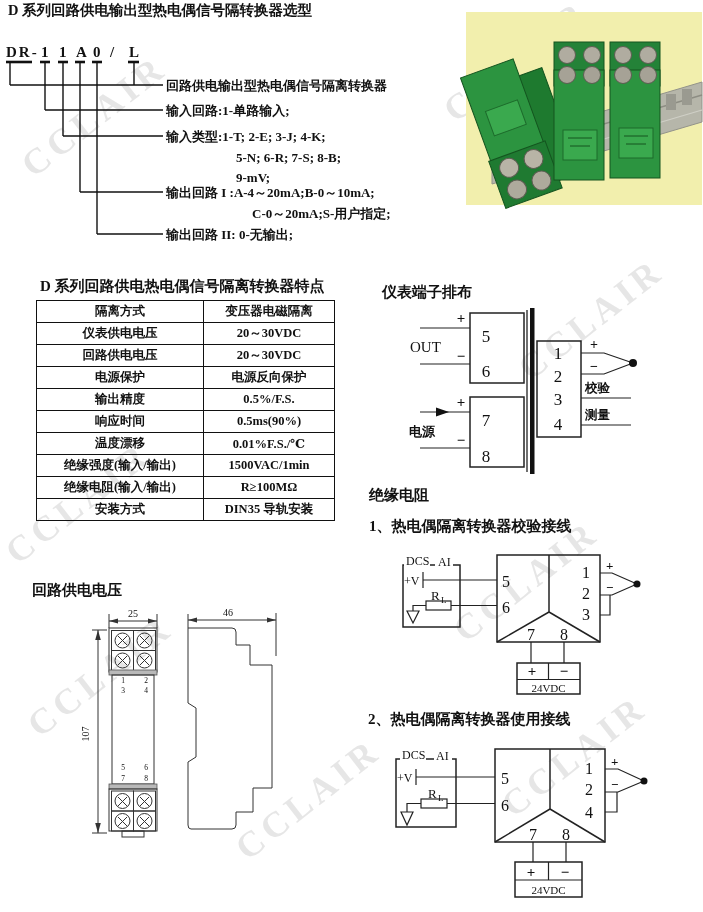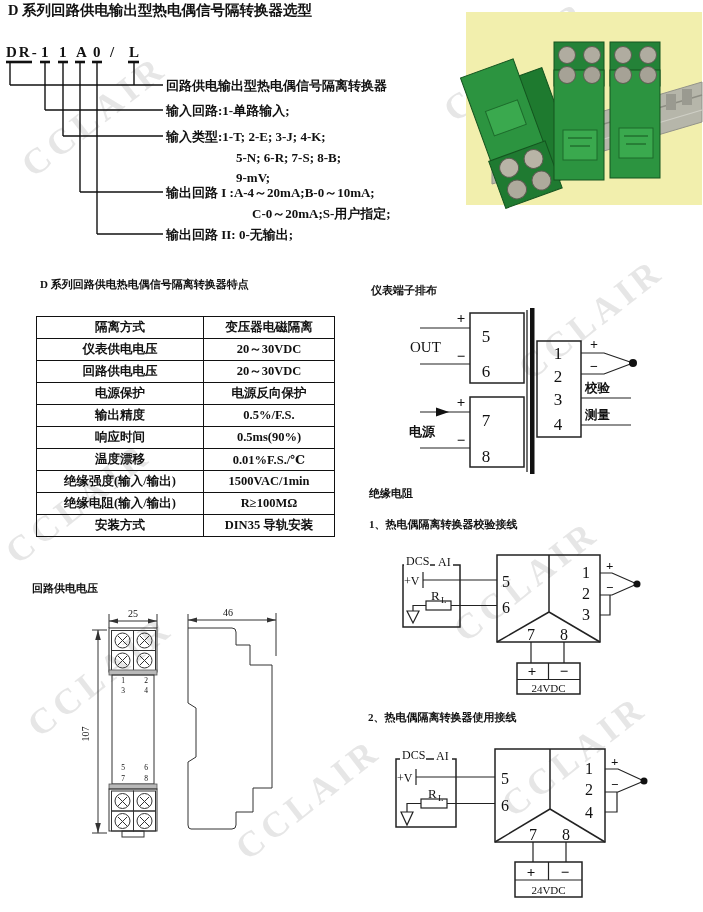--- a/index.html
+++ b/index.html
@@ -2,22 +2,22 @@
 <html><head>
 <meta charset="utf-8">
 <style>
   html,body{margin:0;padding:0;background:#888;}
   .page{position:relative;width:703px;height:912px;background:#ffffff;overflow:hidden;
         font-family:"Liberation Serif","DejaVu Serif",serif;color:#111;}
   .wm{position:absolute;font-family:"Liberation Serif",serif;font-weight:bold;
       font-size:36px;letter-spacing:5px;color:#c9c9c9;opacity:.45;
       transform:rotate(-38deg);white-space:nowrap;pointer-events:none;}
   .h-main{position:absolute;left:8px;top:1px;font-size:14.5px;font-weight:bold;}
-  .h-sec{position:absolute;font-size:11px;font-weight:bold;white-space:nowrap;}
-  table.feat{position:absolute;left:36px;top:316px;border-collapse:collapse;}
+  .h-sec{position:absolute;font-size:15px;font-weight:bold;white-space:nowrap;}
+  table.feat{position:absolute;left:36px;top:300px;border-collapse:collapse;}
   table.feat td{border:1.6px solid #111;height:21px;text-align:center;
       font-size:12.5px;font-weight:bold;font-family:"Liberation Serif","DejaVu Serif",serif;padding:0 2px;}
   td.c1{width:162px;} td.c2{width:126px;}
   svg{position:absolute;overflow:visible;}
   svg text{fill:#111;font-family:"Liberation Serif","DejaVu Serif",serif;}
   .s{stroke:#222;fill:none;stroke-width:1.5;}
   .w{stroke:#222;fill:none;stroke-width:1.2;}
   .thin{stroke:#333;fill:none;stroke-width:1;}
   .b{font-weight:bold;}
 </style>
@@ -160,21 +160,21 @@
           <td class="c1">绝缘电阻(输入/输出)</td>
           <td class="c2">R≥100MΩ</td>
         </tr>
     <tr>
           <td class="c1">安装方式</td>
           <td class="c2">DIN35 导轨安装</td>
         </tr>
   </tbody>
     </table>
 
-  <div class="h-sec" style="left:371px;top:283px">仪表端子排布</div>
+  <div class="h-sec" style="left:382px;top:283px">仪表端子排布</div>
   <svg style="left:395px;top:300px" width="280" height="185" viewBox="395 300 280 185">
     <g>
       <rect class="s" x="470" y="313" width="54" height="70"></rect>
       <rect class="s" x="470" y="397" width="54" height="70"></rect>
       <line class="w" x1="420" y1="328" x2="470" y2="328"></line>
       <line class="w" x1="420" y1="364" x2="470" y2="364"></line>
       <line class="w" x1="420" y1="412" x2="470" y2="412"></line>
       <polygon points="436,407.5 436,416.5 449,412" fill="#111"></polygon>
       <line class="w" x1="420" y1="448" x2="470" y2="448"></line>
       <line x1="527" y1="310" x2="527" y2="472" stroke="#222" stroke-width="1.3"></line>

